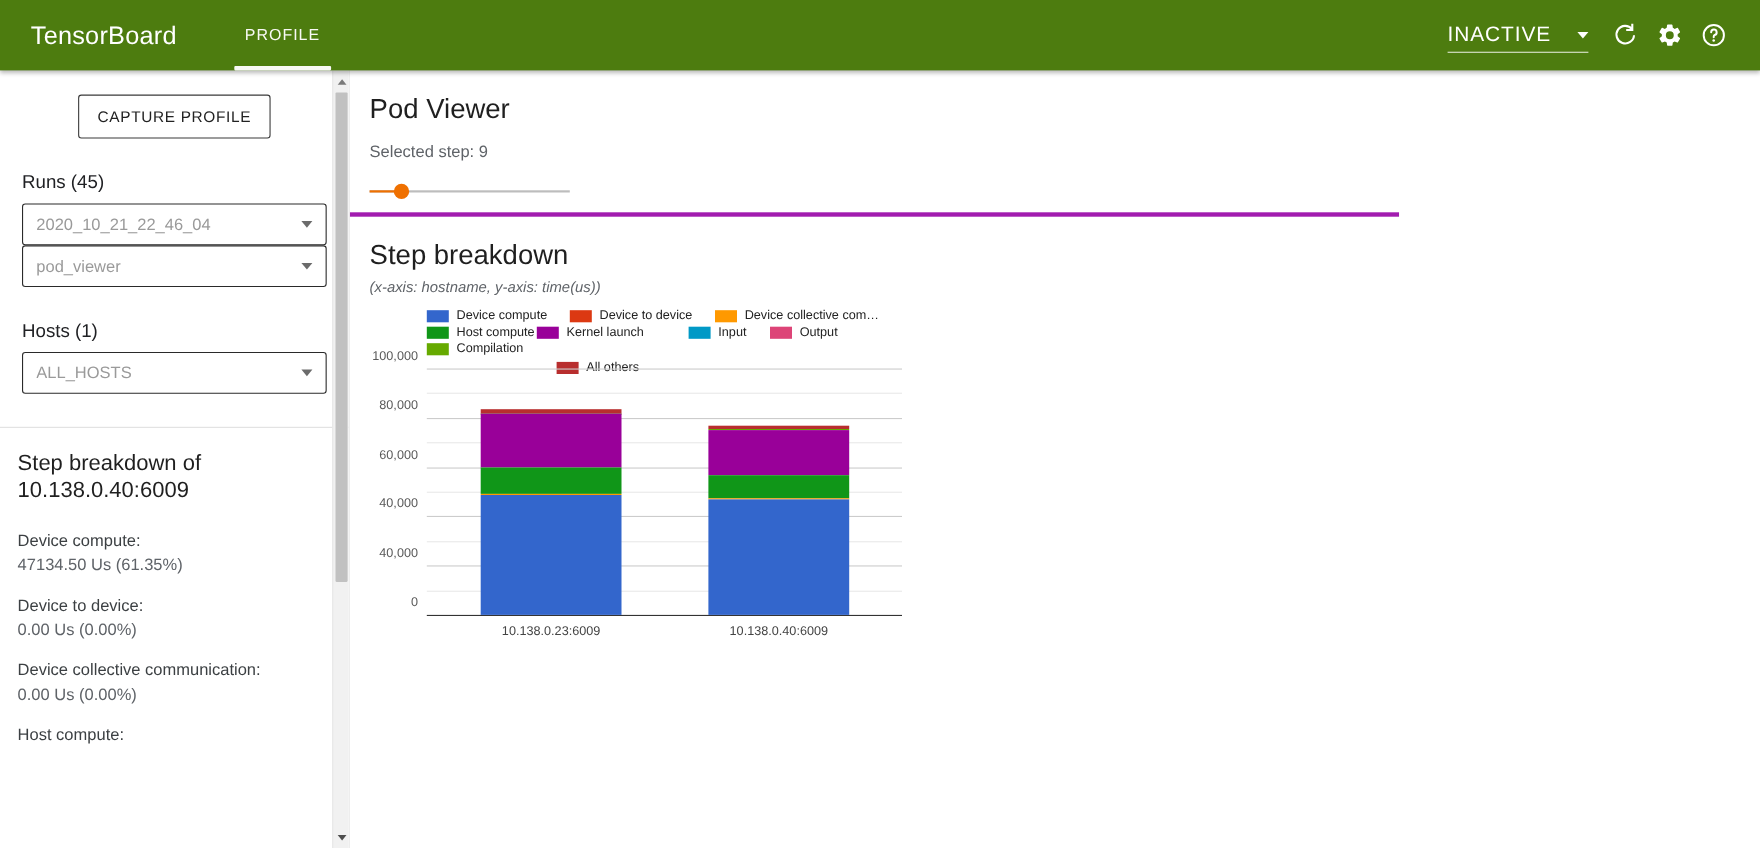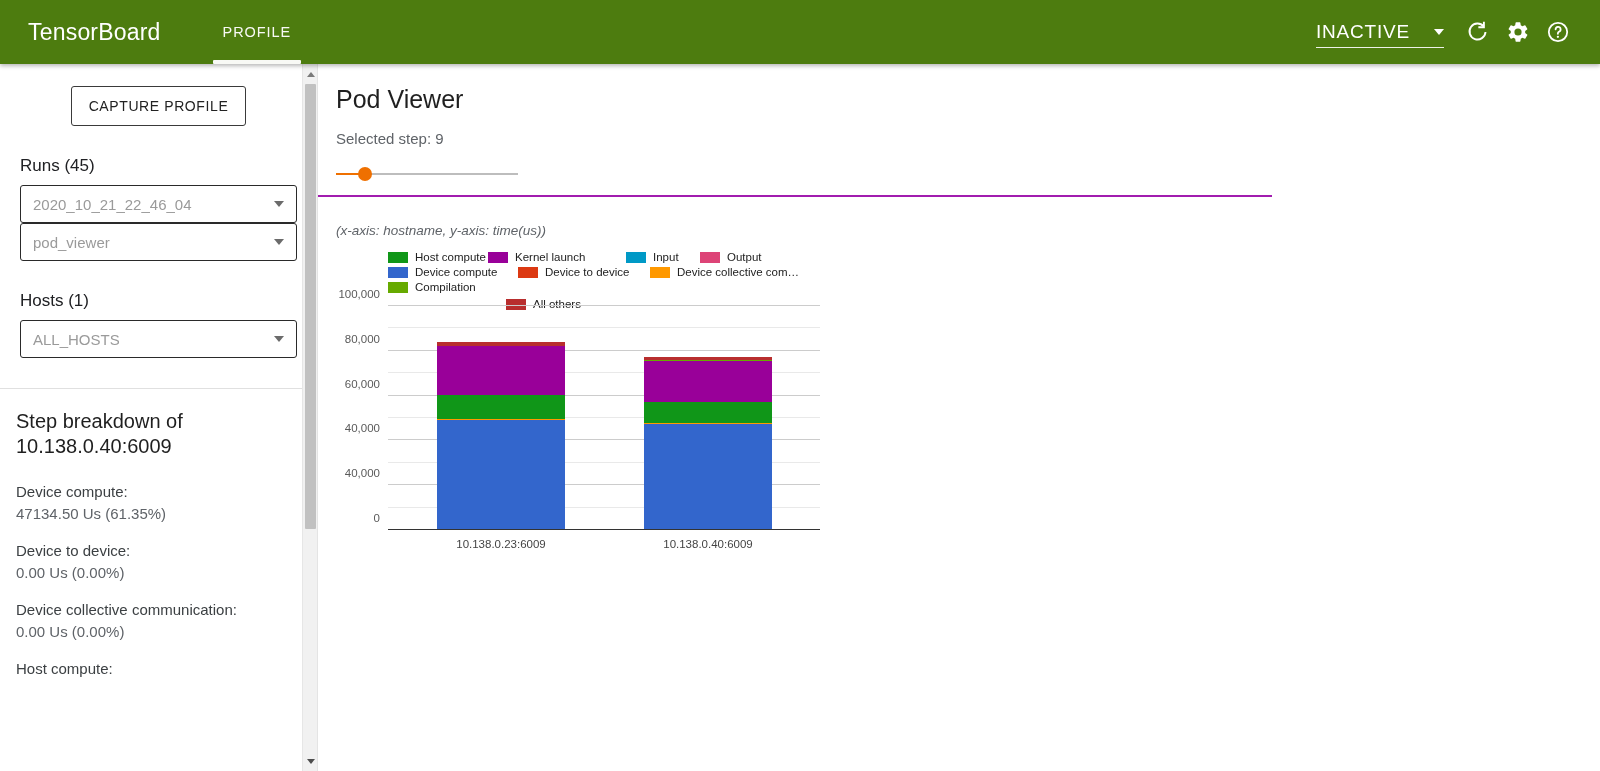--- a/index.html
+++ b/index.html
@@ -237,21 +237,21 @@
     position: relative;
     flex: 1;
     height: 707px;
     background: #ffffff;
     overflow: hidden;
   }
   .pod-header {
     padding: 18px 0 0 18px;
     height: 133px;
     box-sizing: border-box;
-    border-bottom: 2px solid #a21caf;
+    border-bottom: 4px solid #a21caf;
   }
   .pod-title {
     font-size: 25px;
     color: #1f1f1f;
     font-weight: normal;
     margin: 0 0 0 0;
     line-height: 34px;
   }
   .selected-step {
     font-size: 15px;
@@ -497,54 +497,55 @@
         <h1 class="pod-title">Pod Viewer</h1>
         <div class="selected-step">Selected step: 9</div>
         <div class="slider-wrap">
           <div class="slider-track"></div>
           <div class="slider-fill" style="width: 29.12px;"></div>
           <div class="slider-thumb" style="left: 22.12px;"></div>
         </div>
       </div>
 
       <div class="chart-panel">
+        <h2 class="chart-title">Step breakdown</h2>
         <div class="chart-sub">(x-axis: hostname, y-axis: time(us))</div>
 
         <div class="chart-area">
           <div class="legend" id="chart-legend">
               <div class="legend-row" style="position: relative; height: 15px;">
                 <div class="legend-item" style="position: absolute; left: 0px; top: 1px;">
+                  <span class="legend-swatch" style="background: rgb(51, 102, 204);"></span>
+                  <span class="legend-label">Device compute</span>
+                </div>
+                <div class="legend-item" style="position: absolute; left: 130px; top: 1px;">
+                  <span class="legend-swatch" style="background: rgb(220, 57, 18);"></span>
+                  <span class="legend-label">Device to device</span>
+                </div>
+                <div class="legend-item" style="position: absolute; left: 262px; top: 1px;">
+                  <span class="legend-swatch" style="background: rgb(255, 153, 0);"></span>
+                  <span class="legend-label">Device collective com…</span>
+                </div>
+              </div>
+              <div class="legend-row" style="position: relative; height: 15px;">
+                <div class="legend-item" style="position: absolute; left: 0px; top: 1px;">
                   <span class="legend-swatch" style="background: rgb(16, 150, 24);"></span>
                   <span class="legend-label">Host compute</span>
                 </div>
                 <div class="legend-item" style="position: absolute; left: 100px; top: 1px;">
                   <span class="legend-swatch" style="background: rgb(153, 0, 153);"></span>
                   <span class="legend-label">Kernel launch</span>
                 </div>
                 <div class="legend-item" style="position: absolute; left: 238px; top: 1px;">
                   <span class="legend-swatch" style="background: rgb(0, 153, 198);"></span>
                   <span class="legend-label">Input</span>
                 </div>
                 <div class="legend-item" style="position: absolute; left: 312px; top: 1px;">
                   <span class="legend-swatch" style="background: rgb(221, 68, 119);"></span>
                   <span class="legend-label">Output</span>
-                </div>
-              </div>
-              <div class="legend-row" style="position: relative; height: 15px;">
-                <div class="legend-item" style="position: absolute; left: 0px; top: 1px;">
-                  <span class="legend-swatch" style="background: rgb(51, 102, 204);"></span>
-                  <span class="legend-label">Device compute</span>
-                </div>
-                <div class="legend-item" style="position: absolute; left: 130px; top: 1px;">
-                  <span class="legend-swatch" style="background: rgb(220, 57, 18);"></span>
-                  <span class="legend-label">Device to device</span>
-                </div>
-                <div class="legend-item" style="position: absolute; left: 262px; top: 1px;">
-                  <span class="legend-swatch" style="background: rgb(255, 153, 0);"></span>
-                  <span class="legend-label">Device collective com…</span>
                 </div>
               </div>
               <div class="legend-row" style="position: relative; height: 15px;">
                 <div class="legend-item" style="position: absolute; left: 0px; top: 1px;">
                   <span class="legend-swatch" style="background: rgb(102, 170, 0);"></span>
                   <span class="legend-label">Compilation</span>
                 </div>
                 <div class="legend-item" style="position: absolute; left: 118px; top: 18px; justify-content: space-between;">
                   <span class="legend-swatch" style="background: rgb(184, 46, 46);"></span>
                   <span class="legend-label">All others</span>

